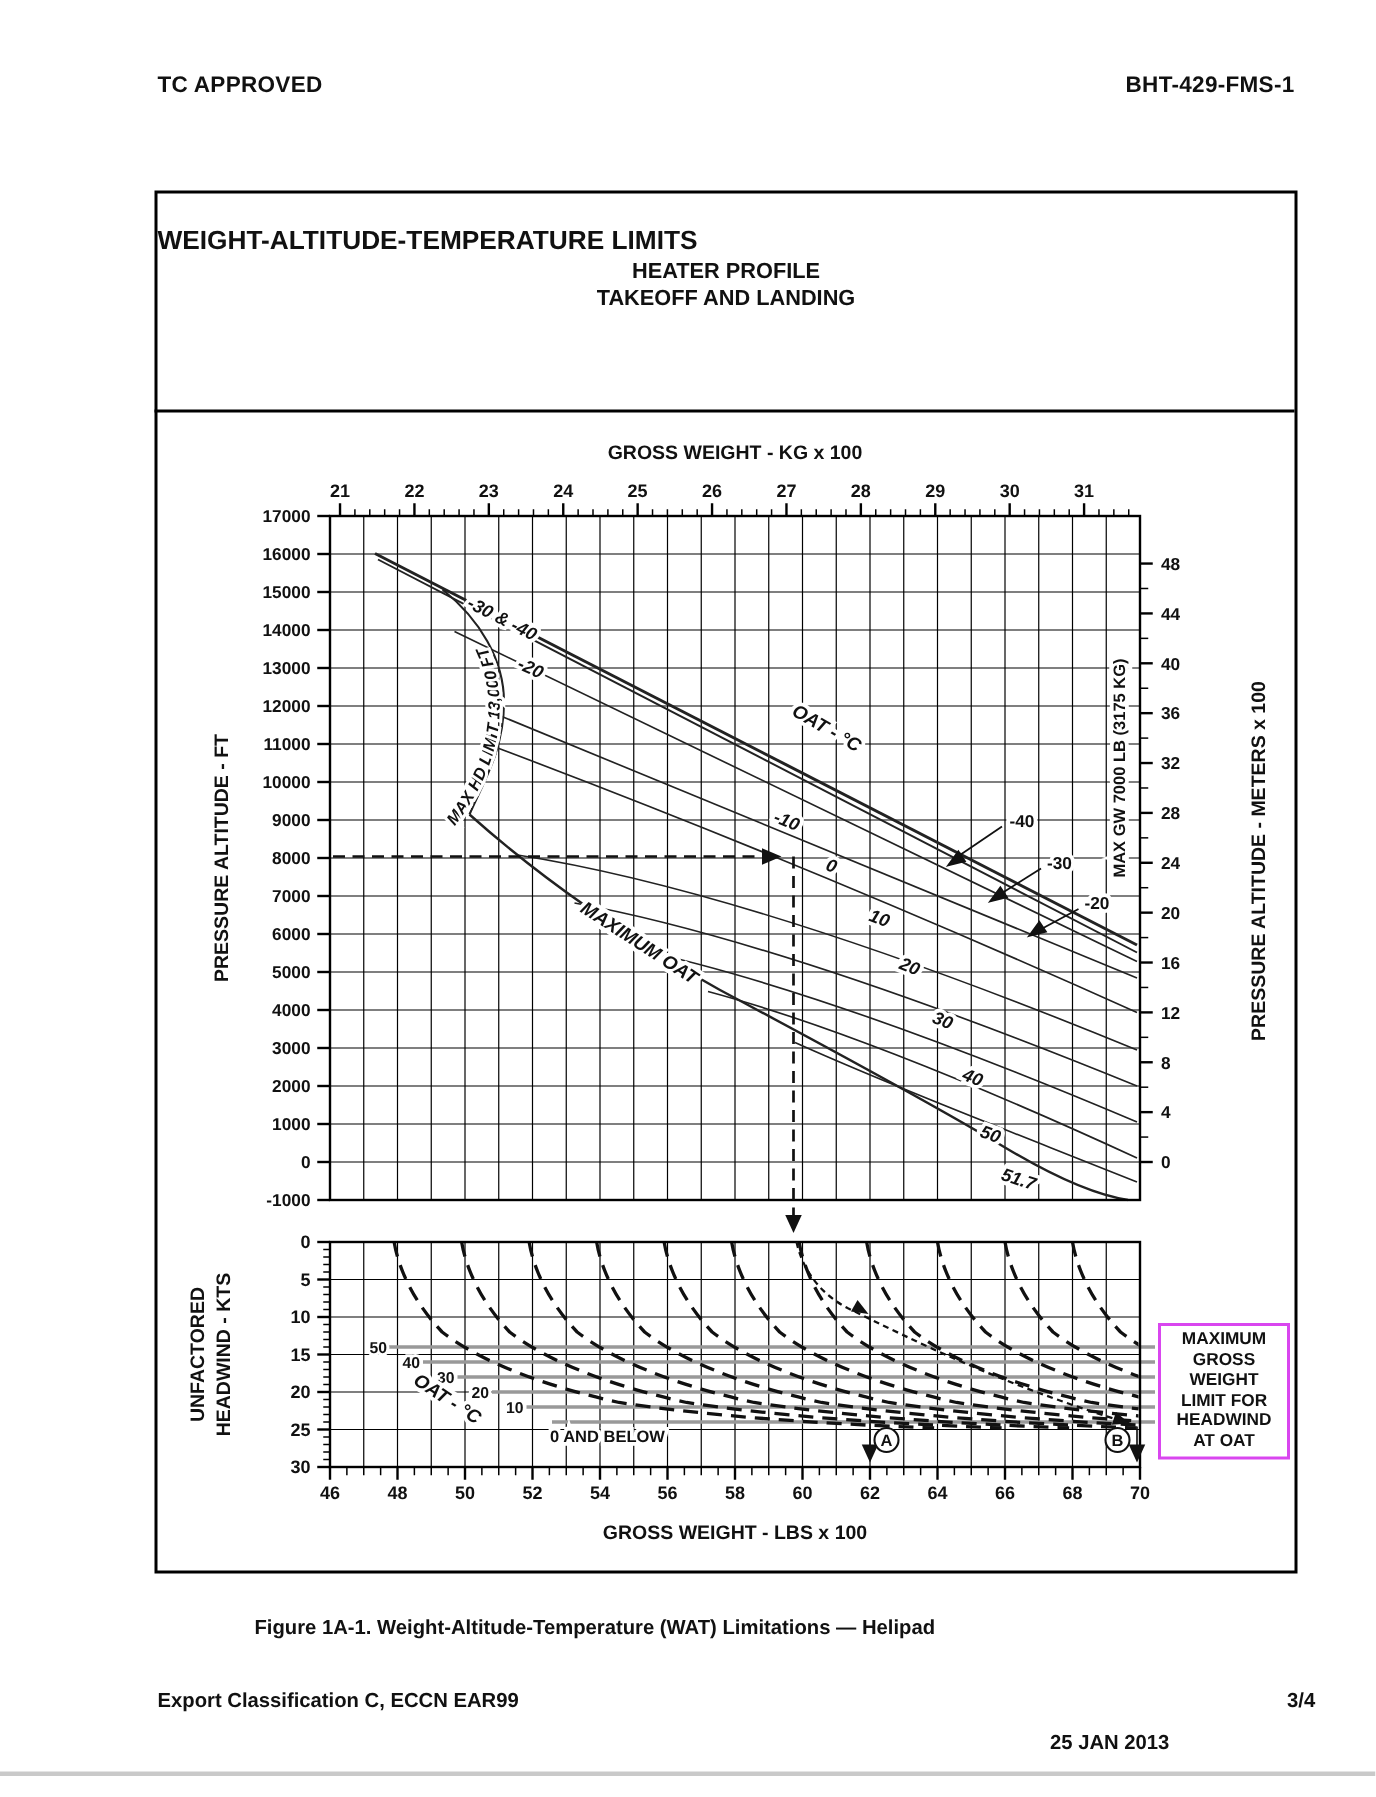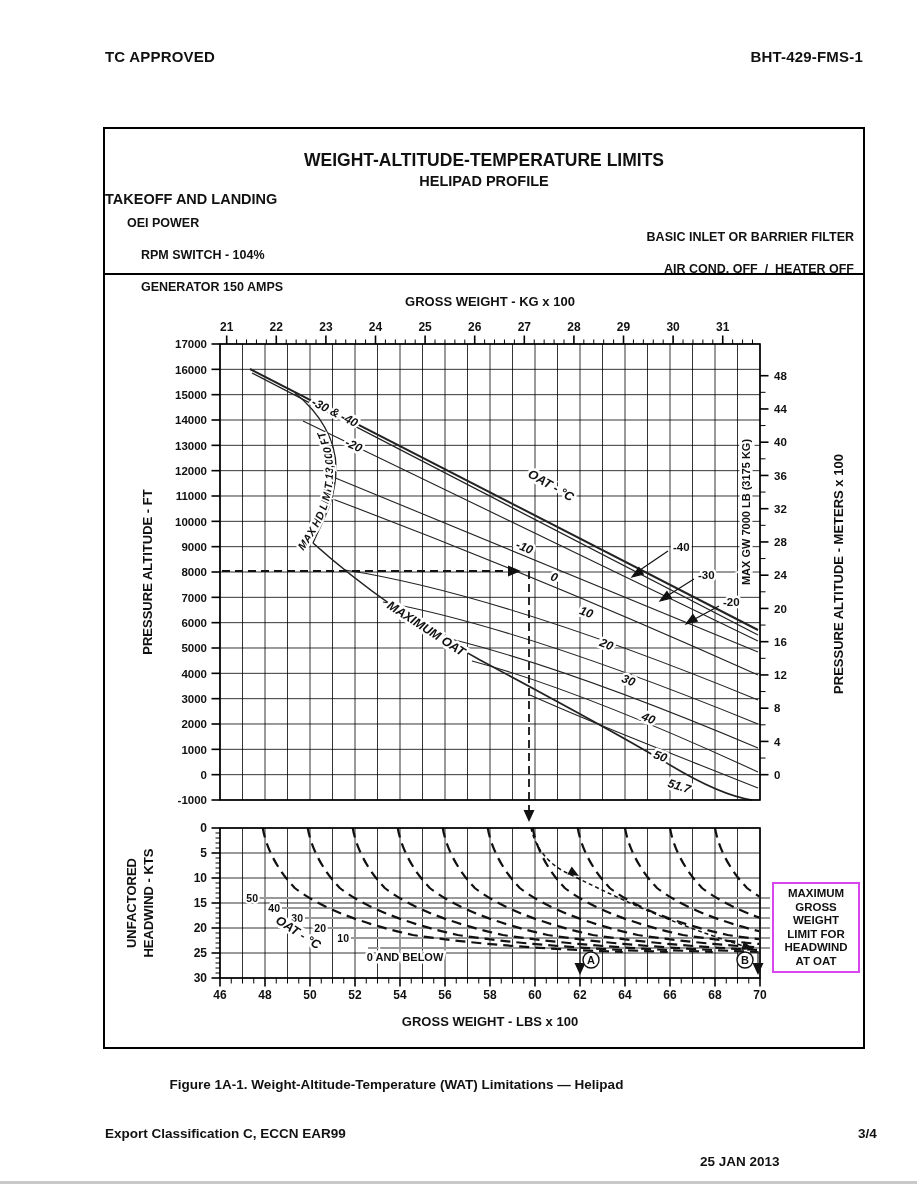--- a/index.html
+++ b/index.html
@@ -1,22 +1,22 @@
 <!DOCTYPE html>
 <html><head>
 <meta charset="utf-8">
 <style>
   html,body{margin:0;padding:0;background:#fff;}
   body{width:917px;height:1198px;position:relative;font-family:"Liberation Sans","DejaVu Sans",sans-serif;color:#111;}
   .abs{position:absolute;}
   .hdr{font-weight:bold;font-size:15px;letter-spacing:0.2px;}
   #figbox{left:103px;top:127px;width:758px;height:918px;border:2px solid #000;}
-  .title1{left:0;right:0;top:21px;text-align:center;font-weight:bold;font-size:17.5px;}
+  .title1{left:0;right:0;top:21px;font-weight:bold;font-size:17.5px;}
   .title2{left:0;right:0;top:44px;text-align:center;font-weight:bold;font-size:14.5px;}
-  .title3{left:0;right:0;top:62px;font-weight:bold;font-size:14.5px;}
+  .title3{left:0;right:0;top:62px;text-align:center;font-weight:bold;font-size:14.5px;}
   .condL{left:22px;top:86px;font-weight:bold;font-size:12.5px;line-height:16px;white-space:pre;}
   .condR{right:9px;top:100px;font-weight:bold;font-size:12.5px;line-height:16px;text-align:right;white-space:pre;}
   .divider{left:-2px;top:144px;width:760px;border-top:2px solid #000;height:0;}
   #limitbox{left:772px;top:882px;width:84px;height:84px;border:2px solid #d946ef;background:#fff;
             font-weight:bold;font-size:11.5px;line-height:13.5px;text-align:center;padding-top:3px;}
   #caption{left:0;width:793px;top:1077px;text-align:center;font-weight:bold;font-size:13.5px;}
   .ftr{font-weight:bold;font-size:13.5px;}
   #pagerule{left:0;top:1181px;width:917px;height:3px;background:#c9c9c9;}
   svg text{font-family:"Liberation Sans","DejaVu Sans",sans-serif;}
   .tick-label{font-size:12px;font-weight:bold;fill:#111;}
@@ -30,27 +30,22 @@
   .border-rect{fill:none;stroke:#000;stroke-width:1.6;}
 </style>
 </head>
 <body>
 
 <div class="abs hdr" style="left:105px;top:48px;">TC APPROVED</div>
 <div class="abs hdr" style="right:54px;top:48px;">BHT-429-FMS-1</div>
 
 <div id="figbox" class="abs">
   <div class="abs title1">WEIGHT-ALTITUDE-TEMPERATURE LIMITS</div>
-  <div class="abs title2">HELIPAD PROFILE</div>
+  <div class="abs title2">HEATER PROFILE</div>
   <div class="abs title3">TAKEOFF AND LANDING</div>
-  <div class="abs condL"><span>OEI POWER</span><br>
-    <span>RPM SWITCH - 104%</span><br>
-    <span>GENERATOR 150 AMPS</span></div>
-  <div class="abs condR"><span>BASIC INLET OR BARRIER FILTER</span><br>
-    <span>AIR COND. OFF  /  HEATER OFF</span></div>
   <div class="abs divider"></div>
 </div>
 
 <div id="limitbox" class="abs">
   <span>MAXIMUM</span><br><span>GROSS</span><br>
   <span>WEIGHT</span><br><span>LIMIT FOR</span><br>
   <span>HEADWIND</span><br><span>AT OAT</span>
 </div>
 
 <svg class="abs" style="left:0;top:0;" width="917" height="1198" viewBox="0 0 917 1198">

